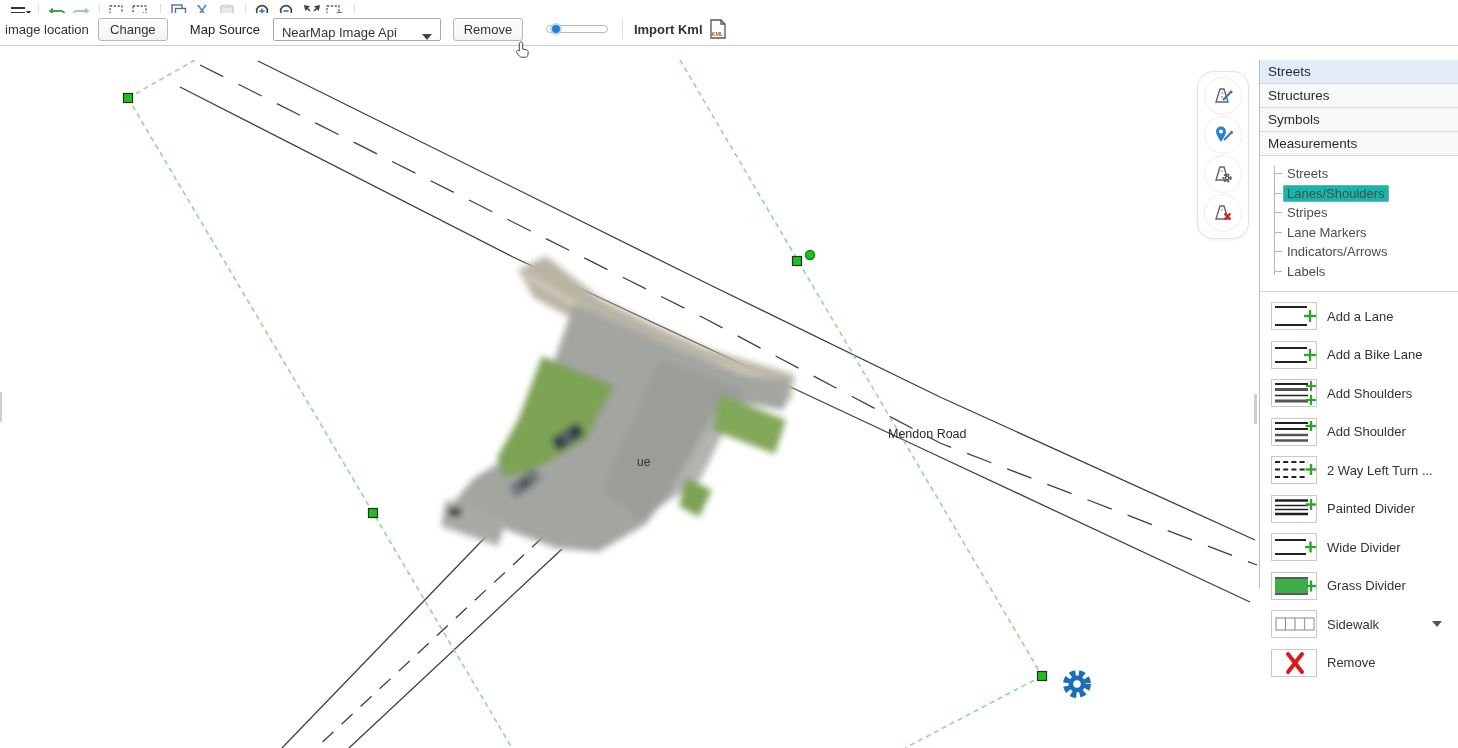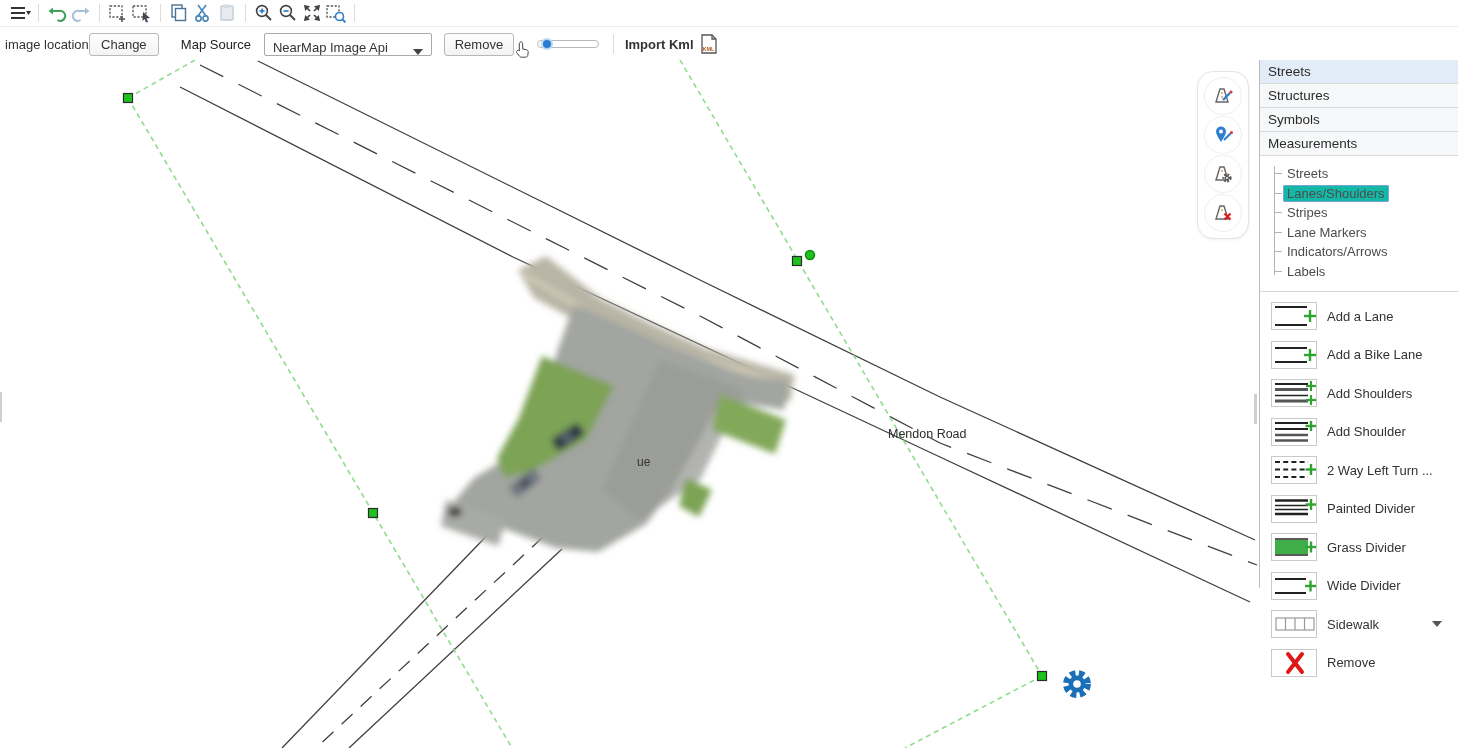--- a/index.html
+++ b/index.html
@@ -12,21 +12,21 @@
     display:flex; align-items:center; padding-left:8px; background:#fff;
     border-bottom:1px solid #ececec; }
   .tbtn { width:24px; height:22px; display:flex; align-items:center; justify-content:center;
     flex:0 0 auto; }
   .vdiv { width:1px; height:18px; background:#dcdcdc; margin:0 6px; flex:0 0 auto; }
   .tabs { display:flex; margin-left:18px; height:27px; }
   .tab { padding:0 17px; font-size:13.5px; line-height:25px; color:#333; cursor:default; }
   .tab.active { font-weight:bold; border-bottom:3px solid #2878b8; color:#111; }
 
   
-  .row2 { position:absolute; top:28px; left:0; right:0; height:33px;
+  .row2 { position:absolute; top:13px; left:0; right:0; height:33px;
     display:flex; align-items:center; padding-left:5px; background:#fff;
     border-bottom:1px solid #cfcfcf; font-size:13px; }
   .lbl { color:#333; }
   .btn { height:23px; padding:0 16px; border:1px solid #b8b8b8; border-radius:3px;
     background:linear-gradient(#fefefe,#f3f3f3); font-size:13px; color:#333;
     display:flex; align-items:center; }
   .dropdown { width:168px; height:23px; border:1px solid #a9a9a9; border-radius:2px;
     background:#fff; display:flex; align-items:flex-end; padding:0 8px; font-size:13px; }
   .dropdown .caret { margin-left:auto; width:0; height:0; border-left:5px solid transparent;
     border-right:5px solid transparent; border-top:6px solid #444; }
@@ -183,21 +183,21 @@
           <circle cx="14.5" cy="13.5" r="4" fill="#fff" stroke="#2f7fd0" stroke-width="1.6"></circle>
           <line x1="17.5" y1="16.5" x2="20.5" y2="19.5" stroke="#2f7fd0" stroke-width="1.8"></line>
         </svg>
     </div>
     <div class="vdiv"></div>
 
   </div>
 
   <div class="row2">
     <span class="lbl">image location</span>
-    <button class="btn" style="margin-left:0; width:70px; justify-content:center;">Change</button>
+    <button class="btn" style="margin-left:9px; width:70px; justify-content:center;">Change</button>
     <span class="lbl" style="margin-left:22px; color:#222;">Map Source</span>
     <div class="dropdown" style="margin-left:13px;">
       <span>NearMap Image Api</span>
       <span class="caret"></span>
     </div>
     <button class="btn" style="margin-left:12px; width:70px; justify-content:center;">Remove</button>
     <div class="slider" style="margin-left:23px;">
       <div class="thumb"></div>
     </div>
     <div class="vdiv" style="height:20px; margin:0 0 0 14px;"></div>
@@ -441,45 +441,45 @@
                 <line x1="39" y1="4" x2="39" y2="15"></line>
                 <line x1="33.5" y1="9.5" x2="44.5" y2="9.5"></line>
               </g>
             </svg>
         </div>
         <span class="tool-label">Painted Divider</span>
       </div>
       <div class="tool-row">
         <div class="tool-icon">
           <svg width="46" height="28">
+              <g stroke="#222" stroke-width="2">
+                <line x1="3" y1="7" x2="34" y2="7"></line>
+                <line x1="3" y1="21" x2="34" y2="21"></line>
+              </g>
+              <g stroke="#2fa52f" stroke-width="2.4">
+                <line x1="38.5" y1="8.5" x2="38.5" y2="19.5"></line>
+                <line x1="33" y1="14" x2="44" y2="14"></line>
+              </g>
+            </svg>
+        </div>
+        <span class="tool-label">Wide Divider</span>
+      </div>
+      <div class="tool-row">
+        <div class="tool-icon">
+          <svg width="46" height="28">
               <rect x="3" y="7" width="33" height="14" fill="#3fae49"></rect>
               <line x1="3" y1="6" x2="36" y2="6" stroke="#222" stroke-width="1.4"></line>
               <line x1="3" y1="22" x2="36" y2="22" stroke="#222" stroke-width="1.4"></line>
               <g stroke="#2fa52f" stroke-width="2.4">
                 <line x1="39" y1="8.5" x2="39" y2="19.5"></line>
                 <line x1="33.5" y1="14" x2="44.5" y2="14"></line>
               </g>
             </svg>
         </div>
         <span class="tool-label">Grass Divider</span>
-      </div>
-      <div class="tool-row">
-        <div class="tool-icon">
-          <svg width="46" height="28">
-              <g stroke="#222" stroke-width="2">
-                <line x1="3" y1="7" x2="34" y2="7"></line>
-                <line x1="3" y1="21" x2="34" y2="21"></line>
-              </g>
-              <g stroke="#2fa52f" stroke-width="2.4">
-                <line x1="38.5" y1="8.5" x2="38.5" y2="19.5"></line>
-                <line x1="33" y1="14" x2="44" y2="14"></line>
-              </g>
-            </svg>
-        </div>
-        <span class="tool-label">Wide Divider</span>
       </div>
       <div class="tool-row">
         <div class="tool-icon">
           <svg width="46" height="28">
               <rect x="4" y="8" width="38" height="12" fill="#fff" stroke="#999" stroke-width="1.2"></rect>
               <g stroke="#999" stroke-width="1.2">
                 <line x1="13.5" y1="8" x2="13.5" y2="20"></line>
                 <line x1="23" y1="8" x2="23" y2="20"></line>
                 <line x1="32.5" y1="8" x2="32.5" y2="20"></line>
               </g>

